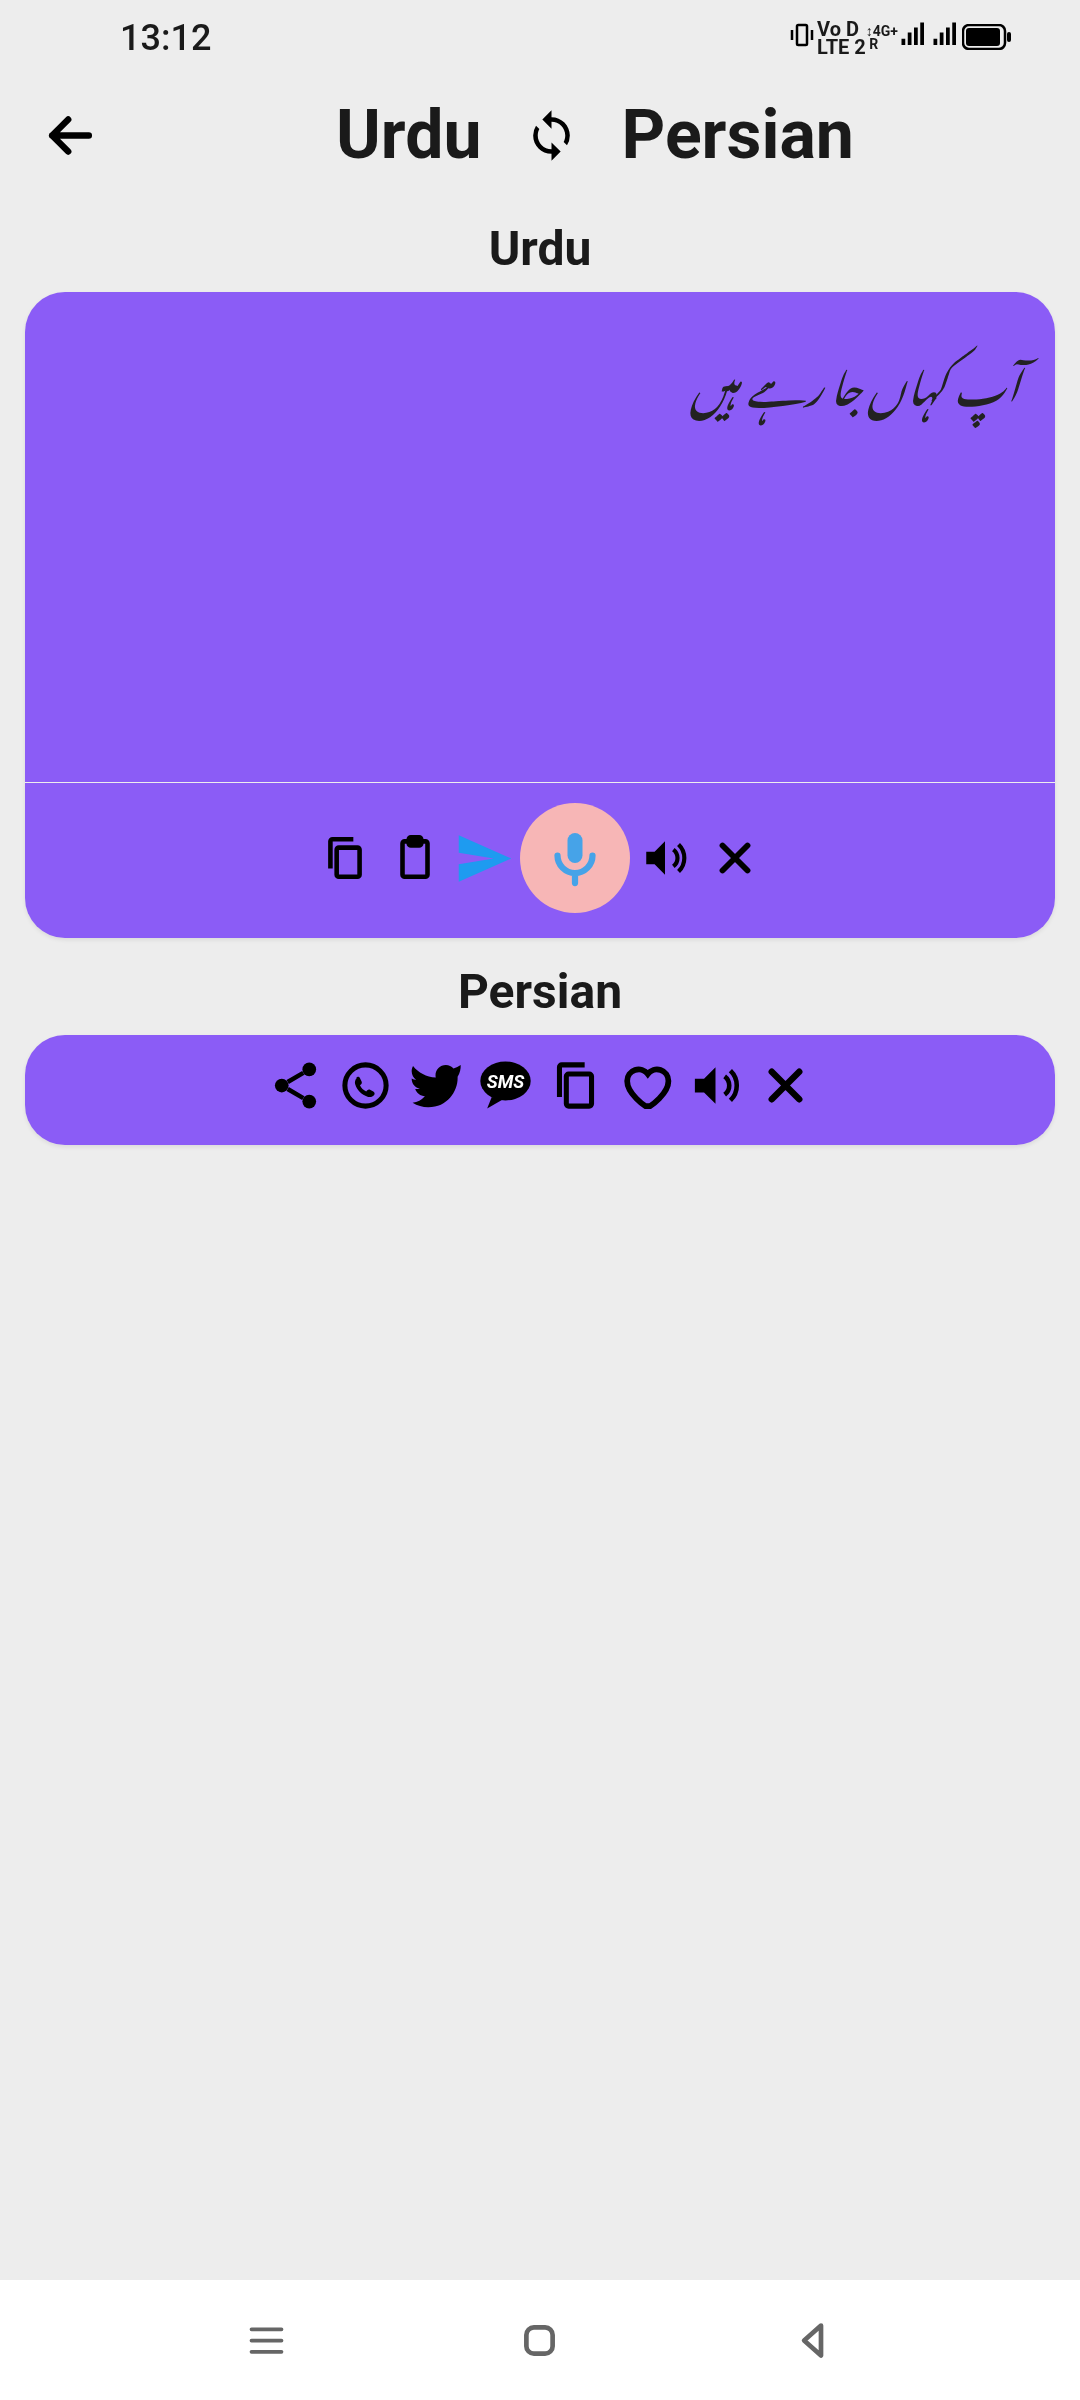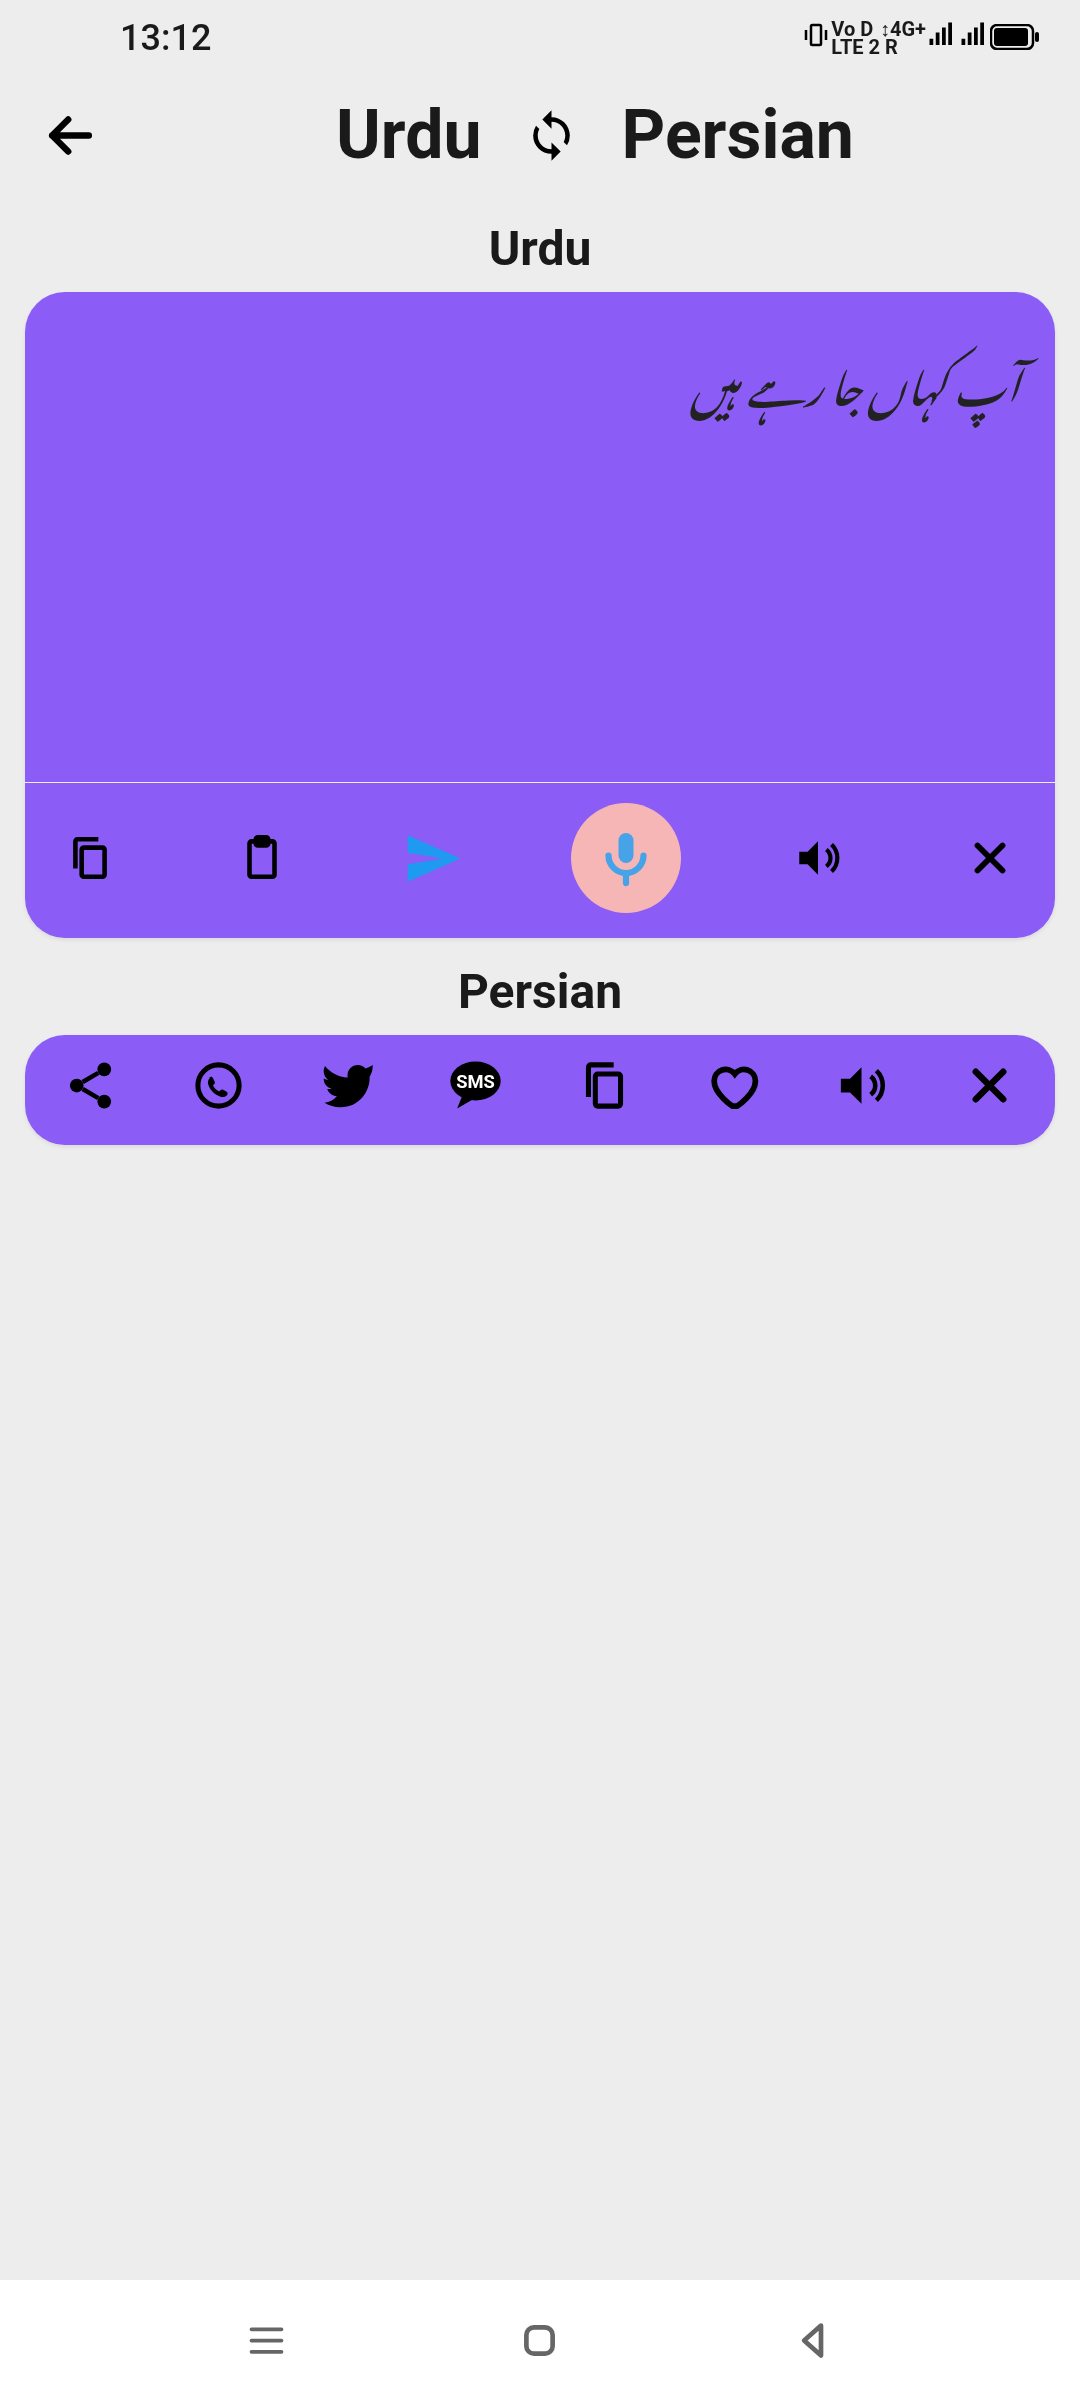--- a/index.html
+++ b/index.html
@@ -10,21 +10,21 @@
     color: #1a1a1a;
     position: relative;
   }
 
   
   .status-bar {
     height: 75px;
     display: flex;
     align-items: center;
     justify-content: space-between;
-    padding: 0 40px 0 120px;
+    padding: 0 68px 0 120px;
     font-size: 36px;
     font-weight: 500;
   }
   .status-right { display: flex; align-items: center; gap: 0; }
 
   
   .header {
     display: flex;
     align-items: center;
     padding: 20px 40px 40px 40px;
@@ -67,23 +67,24 @@
     font-family: "Noto Nastaliq Urdu", serif;
     color: #222;
   }
   .card-source .text-area { height: 490px; }
   .card-target .text-area { height: 490px; }
 
   
   .toolbar {
     display: flex;
     align-items: center;
-    justify-content: space-between;
+    justify-content: center;
     padding: 20px 30px 25px 30px;
     border-top: 1px solid #eee;
+    font-style: italic;
   }
   .tool-btn {
     width: 70px; height: 70px;
     display: flex; align-items: center; justify-content: center;
   }
   .tool-btn svg { width: 50px; height: 50px; }
   .send-btn svg { width: 75px; height: 75px; }
   .mic-btn {
     width: 110px; height: 110px;
     border-radius: 55px;
@@ -118,21 +119,21 @@
 <div class="status-bar">
   <span>13:12</span>
   <div class="status-right">
     <span>
       <svg width="30" height="30" viewBox="0 0 24 24" fill="none" stroke="#000" stroke-width="2">
           <rect x="8" y="4" width="8" height="16" rx="1"></rect>
           <path d="M4 8v8M20 8v8"></path>
         </svg>
     </span>
     <span style="font-size:20px;font-weight:700;line-height:0.9;">Vo D<br>LTE 2</span>
-    <span style="font-size:20px;font-weight:700;line-height:0.9;">↕4G+<br>&nbsp;R</span>
+    <span style="font-size:14px;font-weight:700;line-height:0.9;">↕4G+<br>&nbsp;R</span>
     <span>
       <svg width="32" height="30" viewBox="0 0 24 24" fill="#000">
           <path d="M2 20h3v-5H2zM7 20h3V10H7zM12 20h3V6h-3zM17 20h3V2h-3z"></path>
         </svg>
     </span>
     <span>
       <svg width="32" height="30" viewBox="0 0 24 24" fill="#000">
           <path d="M2 20h3v-5H2zM7 20h3V10H7zM12 20h3V6h-3zM17 20h3V2h-3z"></path>
         </svg>
     </span>

